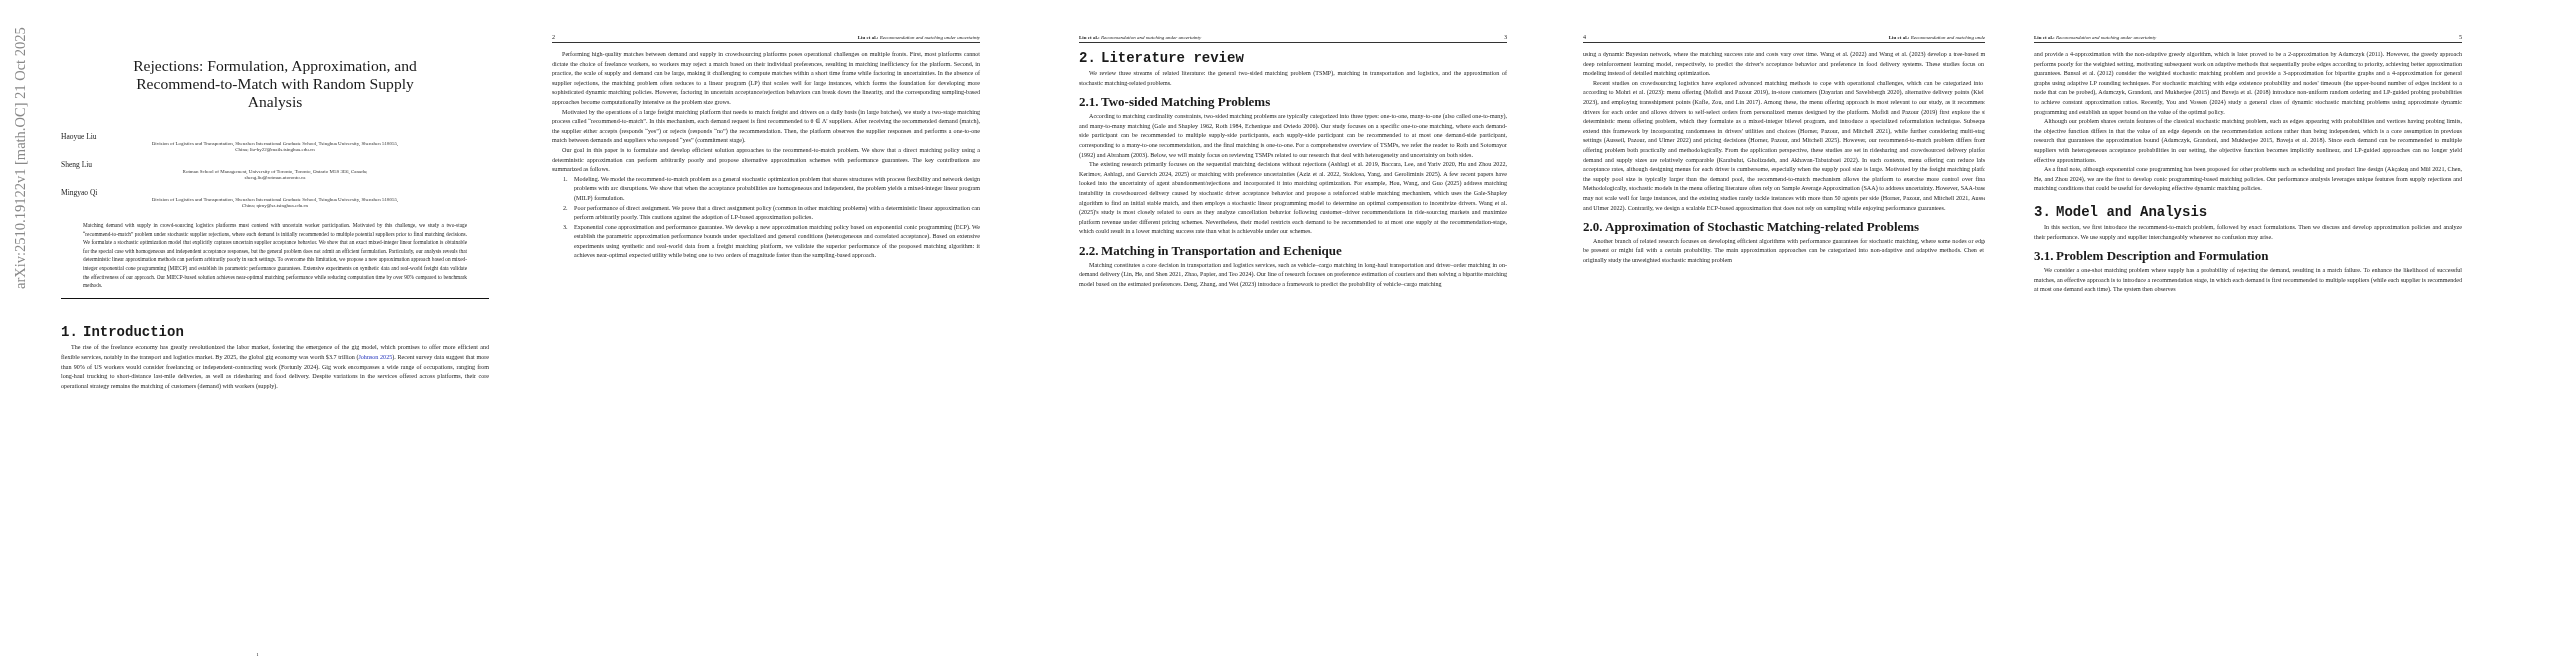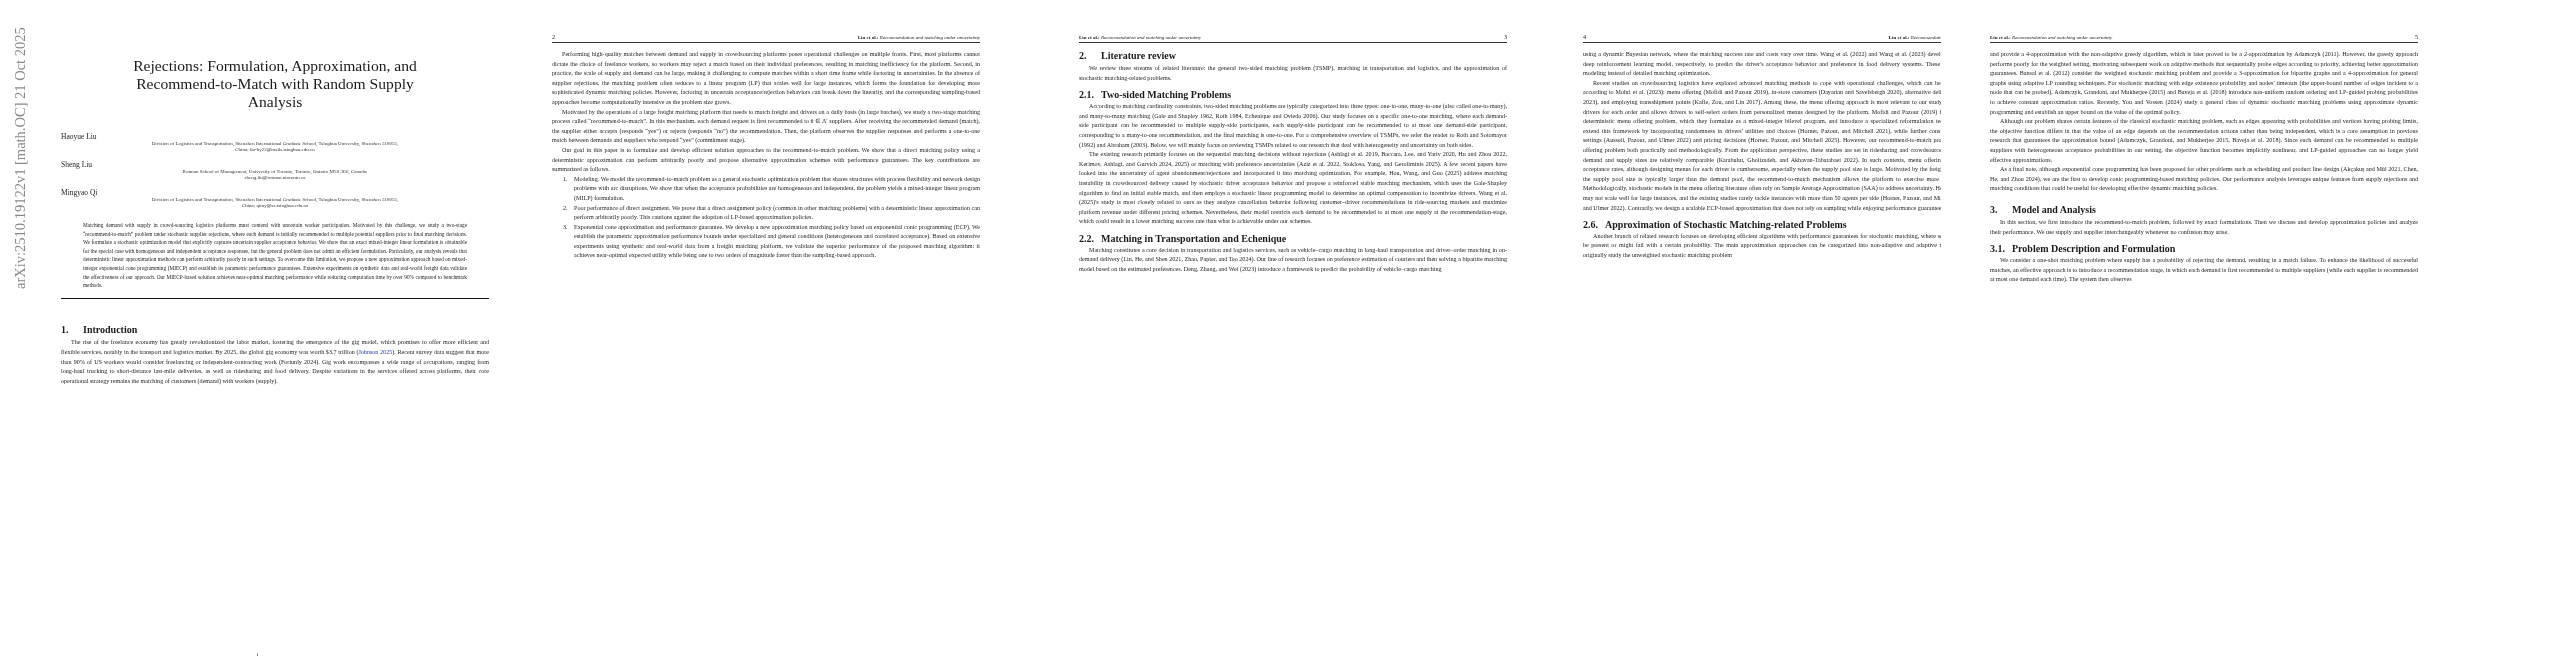--- a/index.html
+++ b/index.html
@@ -1,33 +1,33 @@
 <!DOCTYPE html>
 <html style="font-size:9px"><head>
 <meta charset="utf-8">
 <style>
   * { box-sizing: border-box; margin: 0; padding: 0; }
   html, body { width: 2576px; height: 667px; background: #ffffff; overflow: hidden; }
   body { position: relative; font-family: "DejaVu Serif", "Liberation Serif", serif; color: #1a1a1a; }
   .page { position: absolute; top: 0; height: 667px; width: 515px; background: #fff; }
-  .p1 { left: 0; } .p2 { left: 515px; } .p3 { left: 1030px; } .p4 { left: 1546px; } .p5 { left: 1941px; }
+  .p1 { left: 0; } .p2 { left: 515px; } .p3 { left: 1030px; } .p4 { left: 1546px; } .p5 { left: 1985px; }
 
   .arxiv { position: absolute; left: 12.2px; top: 78px; height: 139px; width: 22px; }
   .arxiv span { position: absolute; left: 0; top: 0; transform-origin: left top; transform: rotate(-90deg) translate(-211px, 0); white-space: nowrap; font-family: "Liberation Serif", serif; font-size: 14.5px; color: #888; letter-spacing: 0px; }
 
   .p1 .content { position: absolute; left: 61px; top: 33px; width: 428px; }
   .title { font-family: "Liberation Serif", serif; font-size: 15.6px; line-height: 18.3px; text-align: center; font-weight: normal; margin-top: 5.6px; }
   .author { text-align: left; font-family: "Liberation Serif", serif; font-size: 7.5px; margin-top: 5.6px; }
   .affil { text-align: center; font-family: "Liberation Serif", serif; font-size: 5px; line-height: 6.7px; color: #333; }
   .abstract { margin: 11px 22px 0 22px; font-family: "Liberation Serif", serif; font-size: 5.3px; line-height: 8.6px; text-align: justify; color: #222; }
   .hr { border-top: 0.8px solid #111; margin-top: 7.8px; }
 
-  .h1 { font-family: Liberation Serif, serif; font-weight: bold; font-size: 10px; margin-top: 10px; margin-bottom: 3.3px; }
+  .h1 { font-family: Liberation Mono, monospace; font-weight: bold; font-size: 14px; margin-top: 10px; margin-bottom: 3.3px; }
   .h1 .num { display: inline-block; width: 22px; }
-  .h2 { font-family: "Liberation Serif", serif; font-weight: bold; font-size: 10px; margin-top: 5.6px; margin-bottom: 2.2px; }
+  .h2 { font-family: "Liberation Serif", serif; font-weight: bold; font-size: 13px; margin-top: 5.6px; margin-bottom: 2.2px; }
   .h2 .num { display: inline-block; width: 22px; }
   .para { font-family: "Liberation Serif", serif; font-size: 6.1px; line-height: 9.6px; text-align: justify; text-indent: 10px; color: #222; }
   .cite { color: #2233bb; }
 
   .runhead { position: absolute; left: 0; right: 0; top: 33px; height: 10px; border-bottom: 0.7px solid #333; font-family: "Liberation Serif", serif; font-size: 5px; }
   .runhead .pn { position: absolute; top: 1.1px; font-size: 6.1px; }
   .runhead .rt { position: absolute; top: 1.7px; }
   .runhead .rt b { font-weight: bold; font-style: normal; }
   .runhead .rt i { font-style: italic; }
 
@@ -112,21 +112,21 @@
 </div>
 
 <div class="page p4">
   <div class="runhead">
     <span class="pn" style="left:0">4</span>
     <span class="rt" style="right:0"><b>Liu et al.:</b> <i>Recommendation and matching under uncertainty</i></span>
   </div>
   <div class="body">
     <div class="para" style="text-indent:0">using a dynamic Bayesian network, where the matching success rate and costs vary over time. Wang et al. (2022) and Wang et al. (2023) develop a tree-based model and a deep reinforcement learning model, respectively, to predict the driver's acceptance behavior and preference in food delivery systems. These studies focus on predictive modeling instead of detailed matching optimization.</div>
     <div class="para">Recent studies on crowdsourcing logistics have explored advanced matching methods to cope with operational challenges, which can be categorized into four types according to Mohri et al. (2023): menu offering (Mofidi and Pazour 2019), in-store customers (Dayarian and Savelsbergh 2020), alternative delivery points (Kiel and Yildiz 2023), and employing transshipment points (Kafle, Zou, and Lin 2017). Among these, the menu offering approach is most relevant to our study, as it recommends multiple drivers for each order and allows drivers to self-select orders from personalized menus designed by the platform. Mofidi and Pazour (2019) first explore the single-stage deterministic menu offering problem, which they formulate as a mixed-integer bilevel program, and introduce a specialized reformulation technique. Subsequent studies extend this framework by incorporating randomness in drivers' utilities and choices (Horner, Pazour, and Mitchell 2021), while further considering multi-stage dynamic settings (Ausseil, Pazour, and Ulmer 2022) and pricing decisions (Horner, Pazour, and Mitchell 2025). However, our recommend-to-match problem differs from the menu offering problem both practically and methodologically. From the application perspective, these studies are set in ridesharing and crowdsourced delivery platforms, where demand and supply sizes are relatively comparable (Karabulut, Gholizadeh, and Akhavan-Tabatabaei 2022). In such contexts, menu offering can reduce labor demand acceptance rates, although designing menus for each driver is cumbersome, especially when the supply pool size is large. Motivated by the freight matching platform, where the supply pool size is typically larger than the demand pool, the recommend-to-match mechanism allows the platform to exercise more control over final matches. Methodologically, stochastic models in the menu offering literature often rely on Sample Average Approximation (SAA) to address uncertainty. However, SAA-based methods may not scale well for large instances, and the existing studies rarely tackle instances with more than 50 agents per side (Horner, Pazour, and Mitchell 2021, Ausseil, Pazour, and Ulmer 2022). Contrarily, we design a scalable ECP-based approximation that does not rely on sampling while enjoying performance guarantees.</div>
-    <div class="h2"><span class="num">2.6.</span><span>Approximation of Stochastic Matching-related Problems</span></div>
+    <div class="h2"><span class="num">2.0.</span><span>Approximation of Stochastic Matching-related Problems</span></div>
     <div class="para">Another branch of related research focuses on developing efficient algorithms with performance guarantees for stochastic matching, where some nodes or edges may not be present or might fail with a certain probability. The main approximation approaches can be categorized into non-adaptive and adaptive methods. Chen et al. (2009) originally study the unweighted stochastic matching problem</div>
   </div>
 </div>
 
 <div class="page p5">
   <div class="runhead">
     <span class="rt" style="left:0"><b>Liu et al.:</b> <i>Recommendation and matching under uncertainty</i></span>
     <span class="pn" style="right:0">5</span>
   </div>
   <div class="body">

